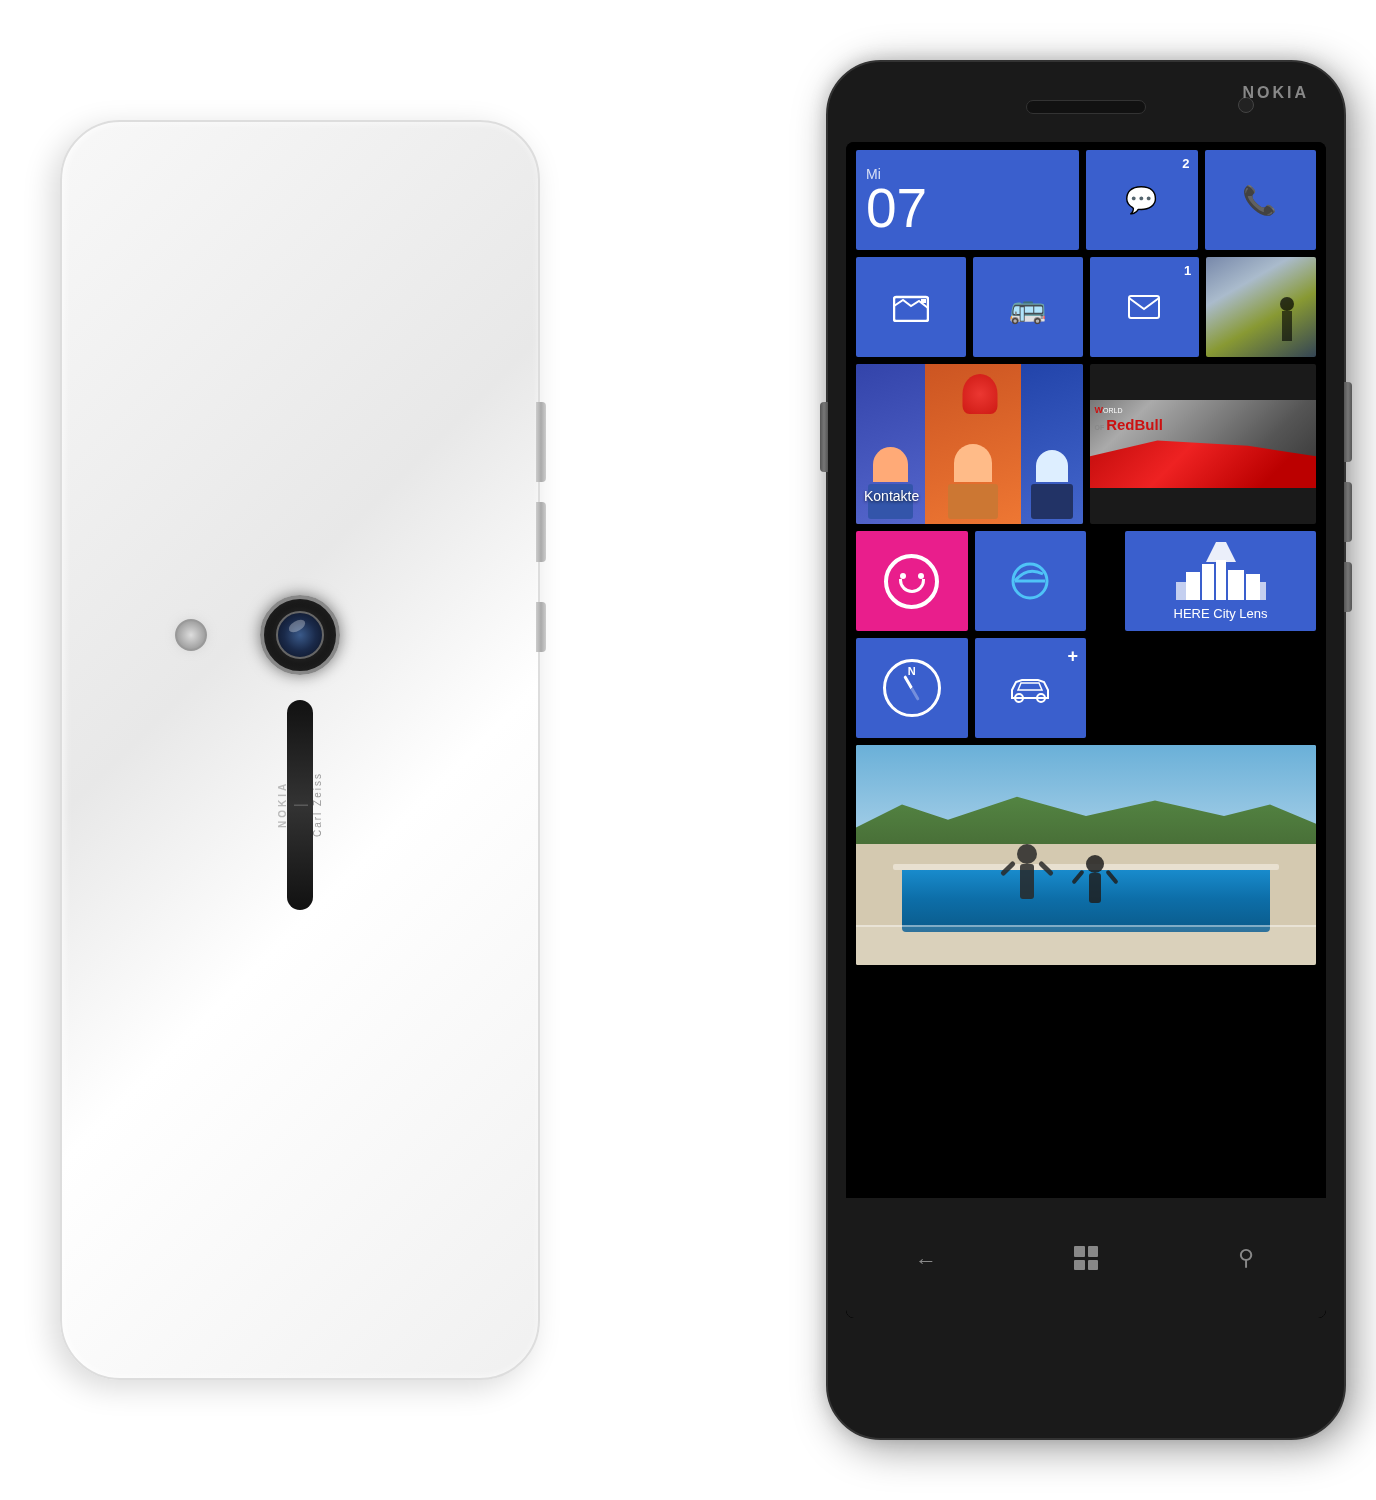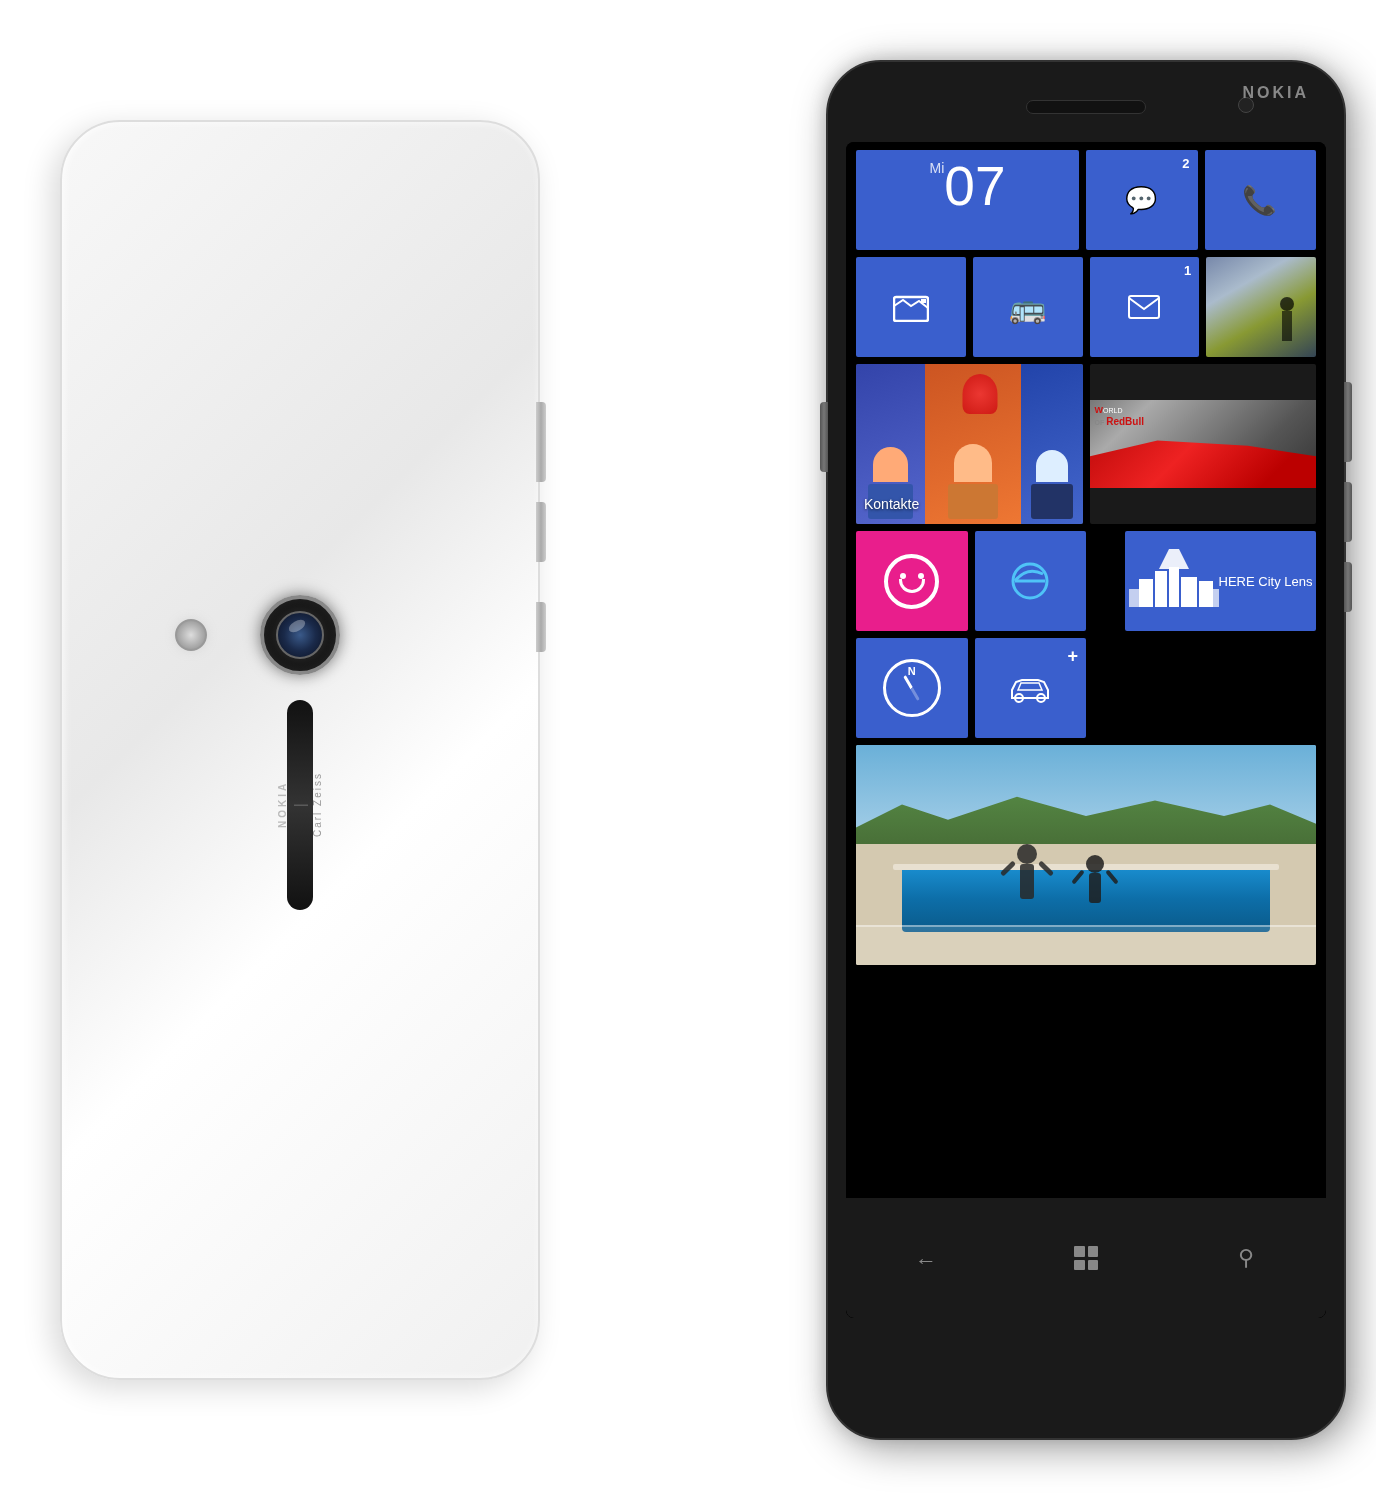--- a/index.html
+++ b/index.html
@@ -224,21 +224,21 @@
     
     .wp-screen {
       width: 100%;
       height: 100%;
       background: #000;
       overflow: hidden;
     }
 
     .kontakte-label {
       position: absolute;
-      bottom: 12px;
+      bottom: 20px;
       left: 8px;
       color: white;
       font-size: 14px;
       font-weight: 500;
       z-index: 2;
       text-shadow: 0 1px 3px rgba(0,0,0,0.7);
     }
     .tile-photo {
       width: 100%;
       height: 220px;
@@ -484,21 +484,21 @@
     <div class="nokia-label">NOKIA</div>
 
     <div class="screen">
       <div class="wp-screen">
 
         <div class="tiles-container">
           <div class="row-wrap">
 
             <div class="grid-row col-3" style="margin-top:8px; grid-template-columns: 2fr 1fr 1fr;">
 
-              <div class="tile h-small" style="background:#3a5fcd; align-items:flex-start; padding:10px;">
+              <div class="tile h-small" style="background:#3a5fcd; flex-direction:column; align-items:flex-start; padding:10px;">
                 <span style="color:rgba(255,255,255,0.8); font-size:14px; font-weight:300;">Mi</span>
                 <span style="color:#fff; font-size:55px; font-weight:200; line-height:0.95;">07</span>
               </div>
 
               <div class="tile h-small" style="background:#3a5fcd;">
                 <span style="font-size:26px; color:white;">💬</span>
                 <span style="position:absolute; top:6px; right:8px; color:white; font-size:13px; font-weight:bold;">2</span>
               </div>
 
               <div class="tile h-small" style="background:#3a5fcd;">
@@ -563,21 +563,21 @@
                 <span class="kontakte-label">Kontakte</span>
               </div>
 
               <div class="tile h-medium" style="background:#1a1a1a; flex-direction:column; align-items:flex-start; overflow:hidden;">
 
                 <div style="width:100%;height:55%;background:linear-gradient(135deg,#777 0%,#aaa 20%,#888 40%,#555 70%,#333 100%);position:relative;overflow:hidden;">
 
                   <div style="position:absolute;bottom:0;left:0;width:100%;height:60%;background:linear-gradient(135deg,#cc1111 10%,#ee2222 40%,#bb0000 80%);clip-path:polygon(0 40%,30% 10%,70% 20%,100% 40%,100% 100%,0 100%);"></div>
                   <div style="position:absolute;top:5px;left:5px;font-size:8px;color:white;font-weight:bold;line-height:1.2;">
                     <span style="color:#cc1111;font-size:9px;font-weight:900;">W</span><span style="color:white;font-size:7px;font-weight:400;">ORLD</span><br>
-                    <span style="color:#888;font-size:7px;">OF </span><span style="color:#cc1111;font-size:10px;font-weight:900;">RedBull</span>
+                    <span style="color:#888;font-size:7px;">OF </span><span style="color:#cc1111;font-size:15px;font-weight:900;">RedBull</span>
                   </div>
                 </div>
 
               </div>
             </div>
 
             <div class="grid-row" style="margin-top:7px; grid-template-columns: 1fr 1fr 2fr;">
 
               <div class="tile h-small" style="background:#e91e8c;">
                 <div class="smiley-face">
@@ -591,21 +591,21 @@
 
               <div class="tile h-small" style="background:#3a5fcd;">
 
                 <svg width="42" height="42" viewBox="0 0 42 42">
                   <circle cx="21" cy="21" r="17" stroke="#4FC3F7" stroke-width="3" fill="none"></circle>
                   <path d="M 6 21 Q 18 6 34 14" stroke="#4FC3F7" stroke-width="3" fill="none"></path>
                   <line x1="6" y1="21" x2="36" y2="21" stroke="#4FC3F7" stroke-width="3"></line>
                 </svg>
               </div>
 
-              <div class="tile h-small" style="background:#3a5fcd; flex-direction:row;margin-left:32px;">
+              <div class="tile h-small" style="background:#3a5fcd; flex-direction:column;margin-left:32px;">
 
                 <div style="display:flex; align-items:flex-end; gap:2px; margin-bottom:4px;">
 
                   <svg width="90" height="60" viewBox="0 0 90 60">
 
                     <polygon points="40,0 50,0 60,20 30,20" fill="white" opacity="0.9"></polygon>
 
                     <rect x="10" y="30" width="14" height="28" fill="white"></rect>
                     <rect x="26" y="22" width="12" height="36" fill="white"></rect>
                     <rect x="40" y="18" width="10" height="40" fill="white"></rect>

